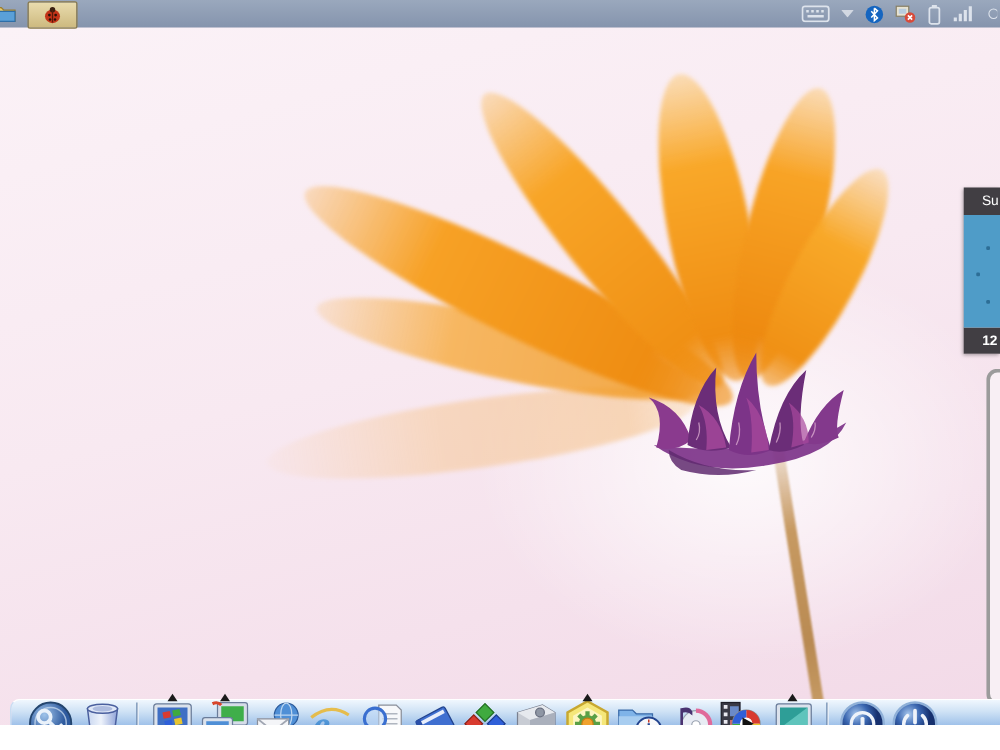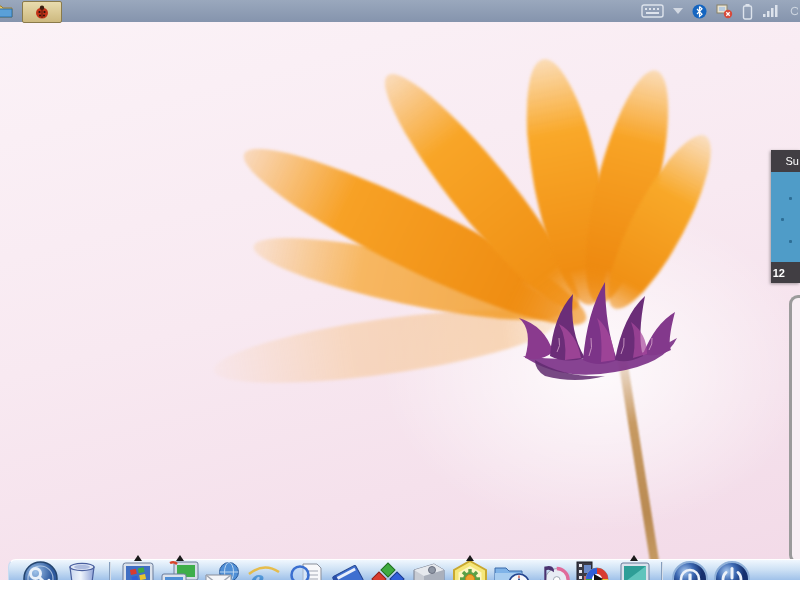--- a/index.html
+++ b/index.html
@@ -26,21 +26,21 @@
   .stem{position:absolute;border-radius:6px;filter:blur(1px);}
 
   
   .calwidget{position:absolute;left:771px;top:150px;width:29px;height:133px;z-index:20;
     box-shadow:-1px 1px 3px rgba(0,0,0,.35);}
   .cal-head{height:22px;background:#413e43;color:#fff;font-size:11px;display:flex;
     align-items:center;justify-content:flex-end;padding-right:1px;}
   .cal-body{height:90px;background:#4f9cc8;position:relative;}
   .cal-dot{position:absolute;width:3px;height:3px;background:#2d6e96;border-radius:1px;}
   .cal-foot{height:21px;background:#413e43;color:#fff;font-size:11px;font-weight:bold;
-    display:flex;align-items:center;justify-content:flex-end;padding-right:15px;}
+    display:flex;align-items:center;justify-content:flex-end;padding-right:2px;}
 
   
   .sidewin{position:absolute;left:789px;top:295px;width:20px;height:263px;z-index:15;
     background:#f8eff4;border:3px solid #9b9b9b;border-right:none;
     border-top-left-radius:9px;border-bottom-left-radius:9px;}
 
   
   .dock{position:absolute;left:8px;top:559px;width:792px;height:41px;z-index:40;
     background:linear-gradient(#f0f7fe 0%,#cfe2f5 25%,#96bbe7 60%,#5e8fcd 100%);
     border-top:1px solid #ffffff;border-left:1px solid #c8dcf2;

